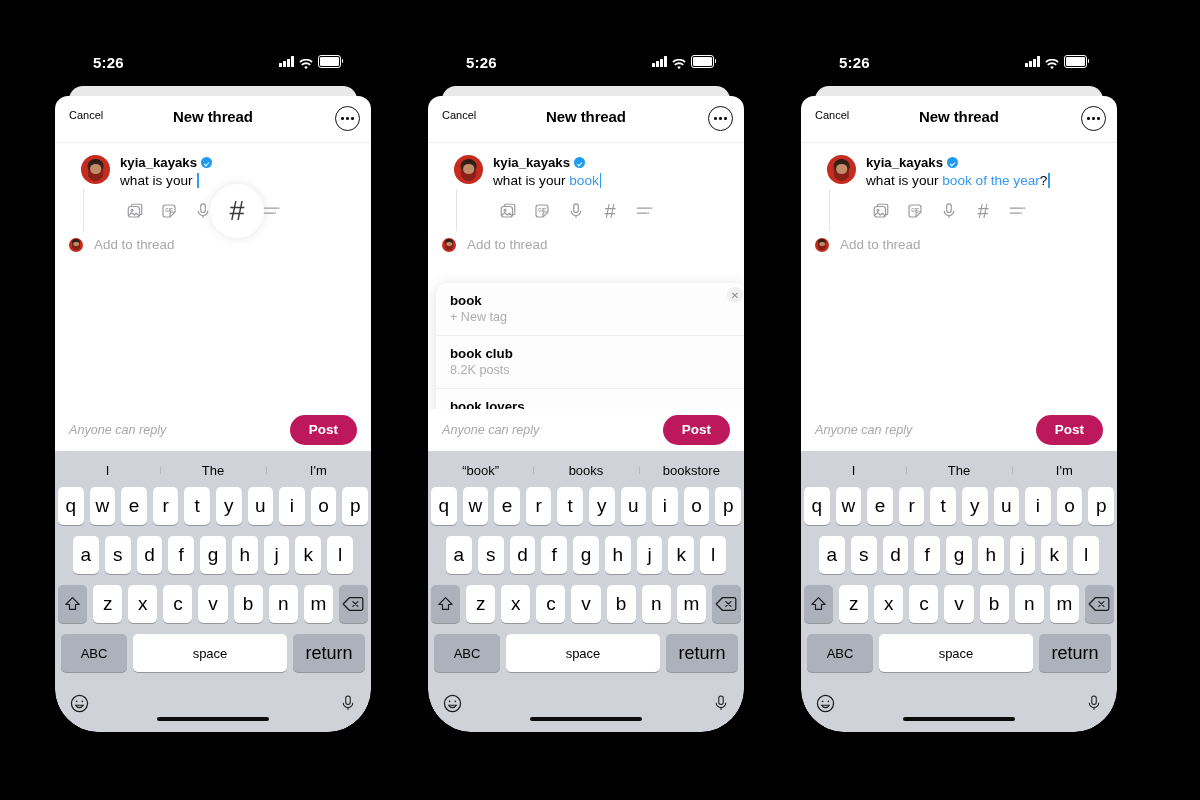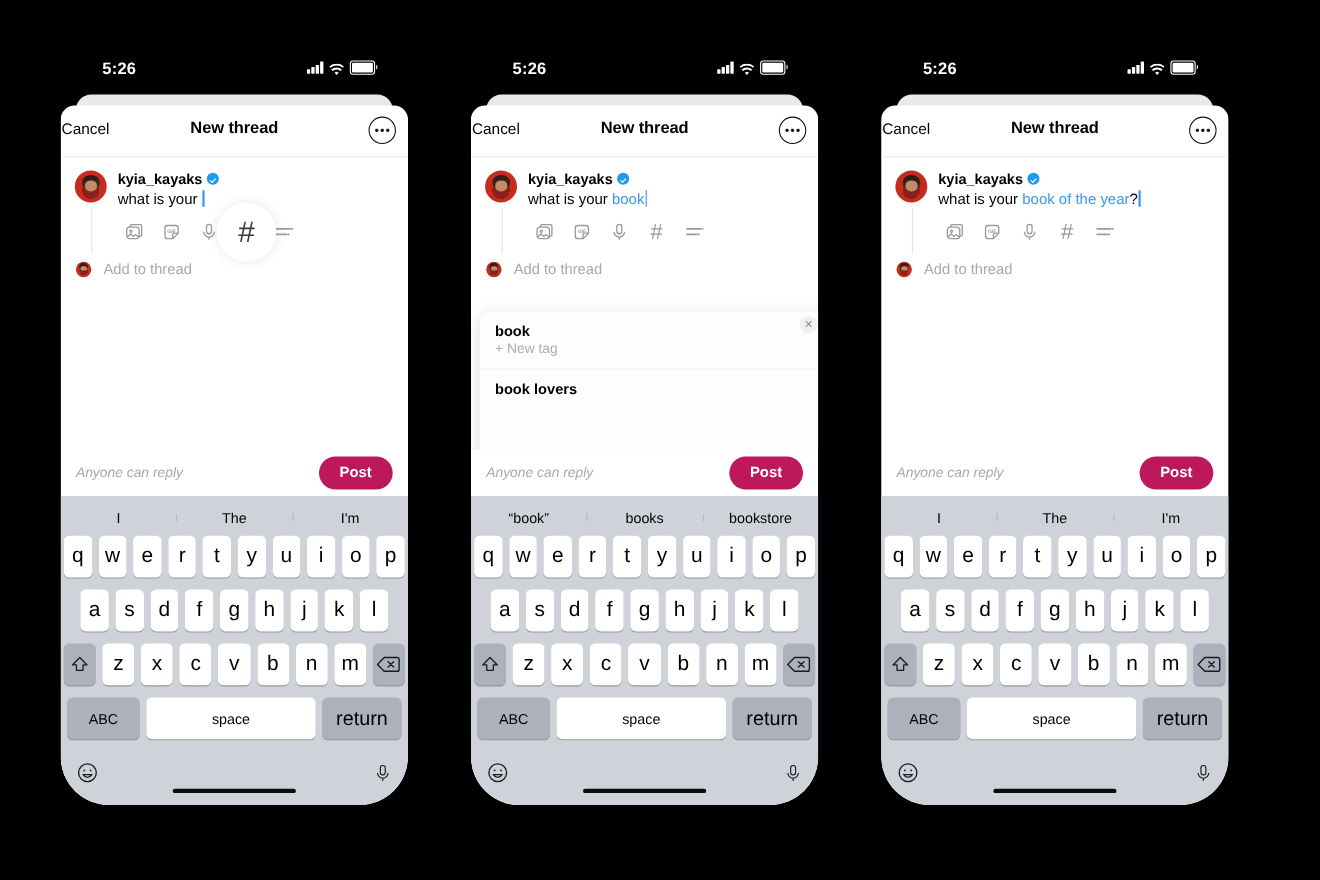--- a/index.html
+++ b/index.html
@@ -32,30 +32,30 @@
                 background:#fff;border-radius:0 1px 1px 0;}
 
   
   .sheet-back{position:absolute;left:14px;right:14px;top:46px;height:26px;background:#e9e9ea;
               border-radius:14px 14px 0 0;}
   .sheet{position:absolute;left:0;right:0;top:56px;bottom:0;background:#fff;
          border-radius:13px 13px 0 0;display:flex;flex-direction:column;overflow:hidden;}
 
   
   .navbar{flex:0 0 46px;position:relative;border-bottom:1px solid #eceded;}
-  .nav-cancel{position:absolute;left:1px;top:13px;font-size:14px;color:#000;}
+  .nav-cancel{position:absolute;left:14px;top:13px;font-size:11px;color:#000;}
   .nav-title{position:absolute;left:0;right:0;top:12px;text-align:center;font-size:15px;
              font-weight:700;color:#000;letter-spacing:-.1px;}
   .nav-more{position:absolute;right:11px;top:10px;width:23px;height:23px;border:1.5px solid #111;
             border-radius:50%;display:flex;align-items:center;justify-content:center;gap:2.2px;}
   .nav-more span{width:2.6px;height:2.6px;border-radius:50%;background:#111;display:block;}
 
   
   .composer{flex:1 1 auto;position:relative;padding:12px 0 0 0;overflow:hidden;}
-  .post-row{display:flex;padding:0 13px;position:relative;}
+  .post-row{display:flex;padding:0 26px;position:relative;}
   .avatar{width:29px;height:29px;border-radius:50%;flex:0 0 29px;position:relative;overflow:hidden;
           background:radial-gradient(circle at 50% 62%,#8a2018 0 34%,#c52b1e 34% 100%);}
   .avatar::before{content:"";position:absolute;left:50%;top:14%;width:58%;height:48%;
           transform:translateX(-50%);border-radius:50% 50% 46% 46%;
           background:linear-gradient(#2a1a14,#4a2e20);}
   .avatar::after{content:"";position:absolute;left:50%;top:30%;width:40%;height:34%;
           transform:translateX(-50%);border-radius:46%;background:#c48b6a;}
   .avatar.small{width:14px;height:14px;flex:0 0 14px;}
   .post-body{margin-left:10px;flex:1 1 auto;min-width:0;}
   .uname{font-size:13.2px;font-weight:700;color:#000;display:flex;align-items:center;gap:4px;
@@ -373,20 +373,24 @@
               <div class="avatar small"></div>
               <div class="lbl">Add to thread</div>
             </div>
             <div class="dropdown">
               <div class="dd-close">✕</div>
               <div class="dd-item">
                 <div class="dd-name">book</div>
                 <div class="dd-sub">+ New tag</div>
               </div>
               <div class="dd-item">
+                <div class="dd-name">book club</div>
+                <div class="dd-sub">8.2K posts</div>
+              </div>
+              <div class="dd-item">
                 <div class="dd-name">book lovers</div>
               </div>
             </div>
           </div>
           <div class="replybar">
             <div class="reply-lbl">Anyone can reply</div>
             <button class="post-btn">Post</button>
           </div>
           <div class="keyboard">
             <div class="kb-sugg">

